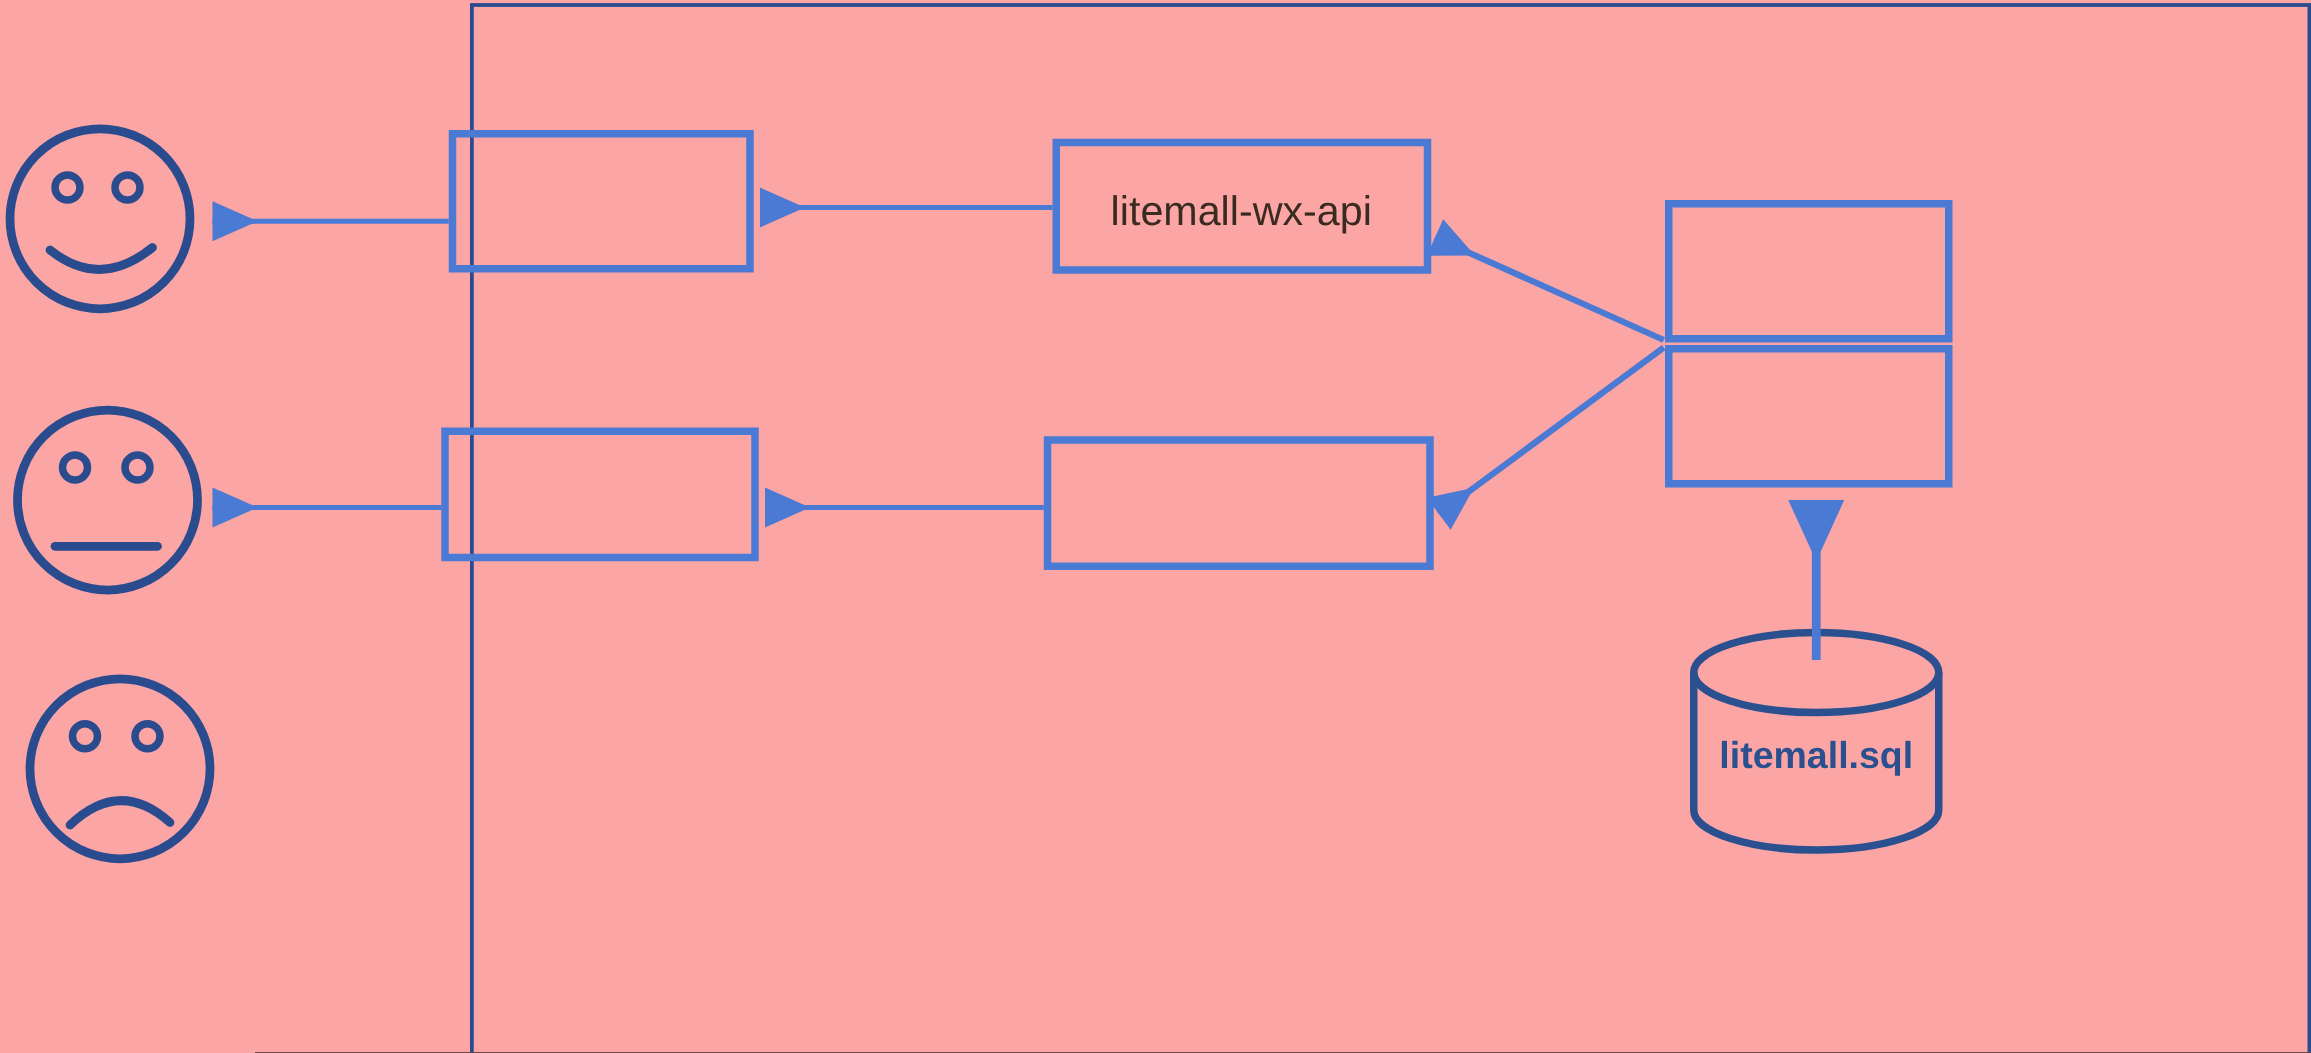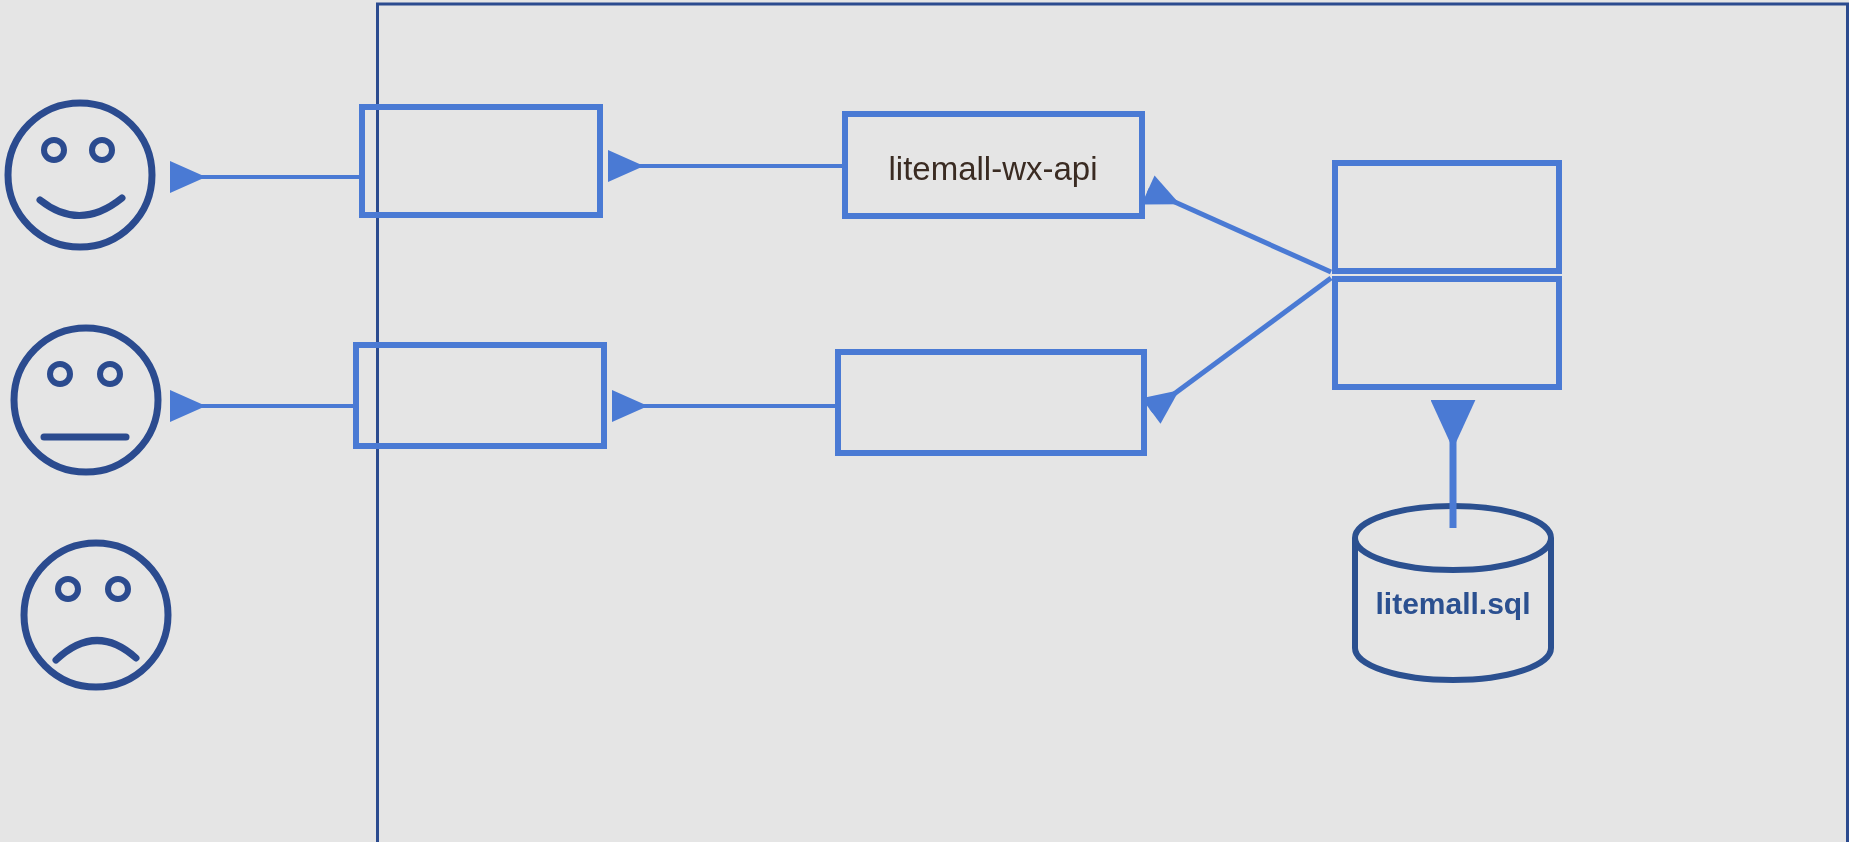--- a/index.html
+++ b/index.html
@@ -11,21 +11,21 @@
   body {
     width: 1849px;
     height: 842px;
     overflow: hidden;
     font-family: "Liberation Sans", sans-serif;
   }
   #stage {
     position: relative;
     width: 1849px;
     height: 842px;
-    background: #e5e5e5;
+    background: #fca5a5;
   }
   #diagram-svg {
     position: absolute;
     left: 0;
     top: 0;
     width: 1849px;
     height: 842px;
     display: block;
   }
   .box-label {

